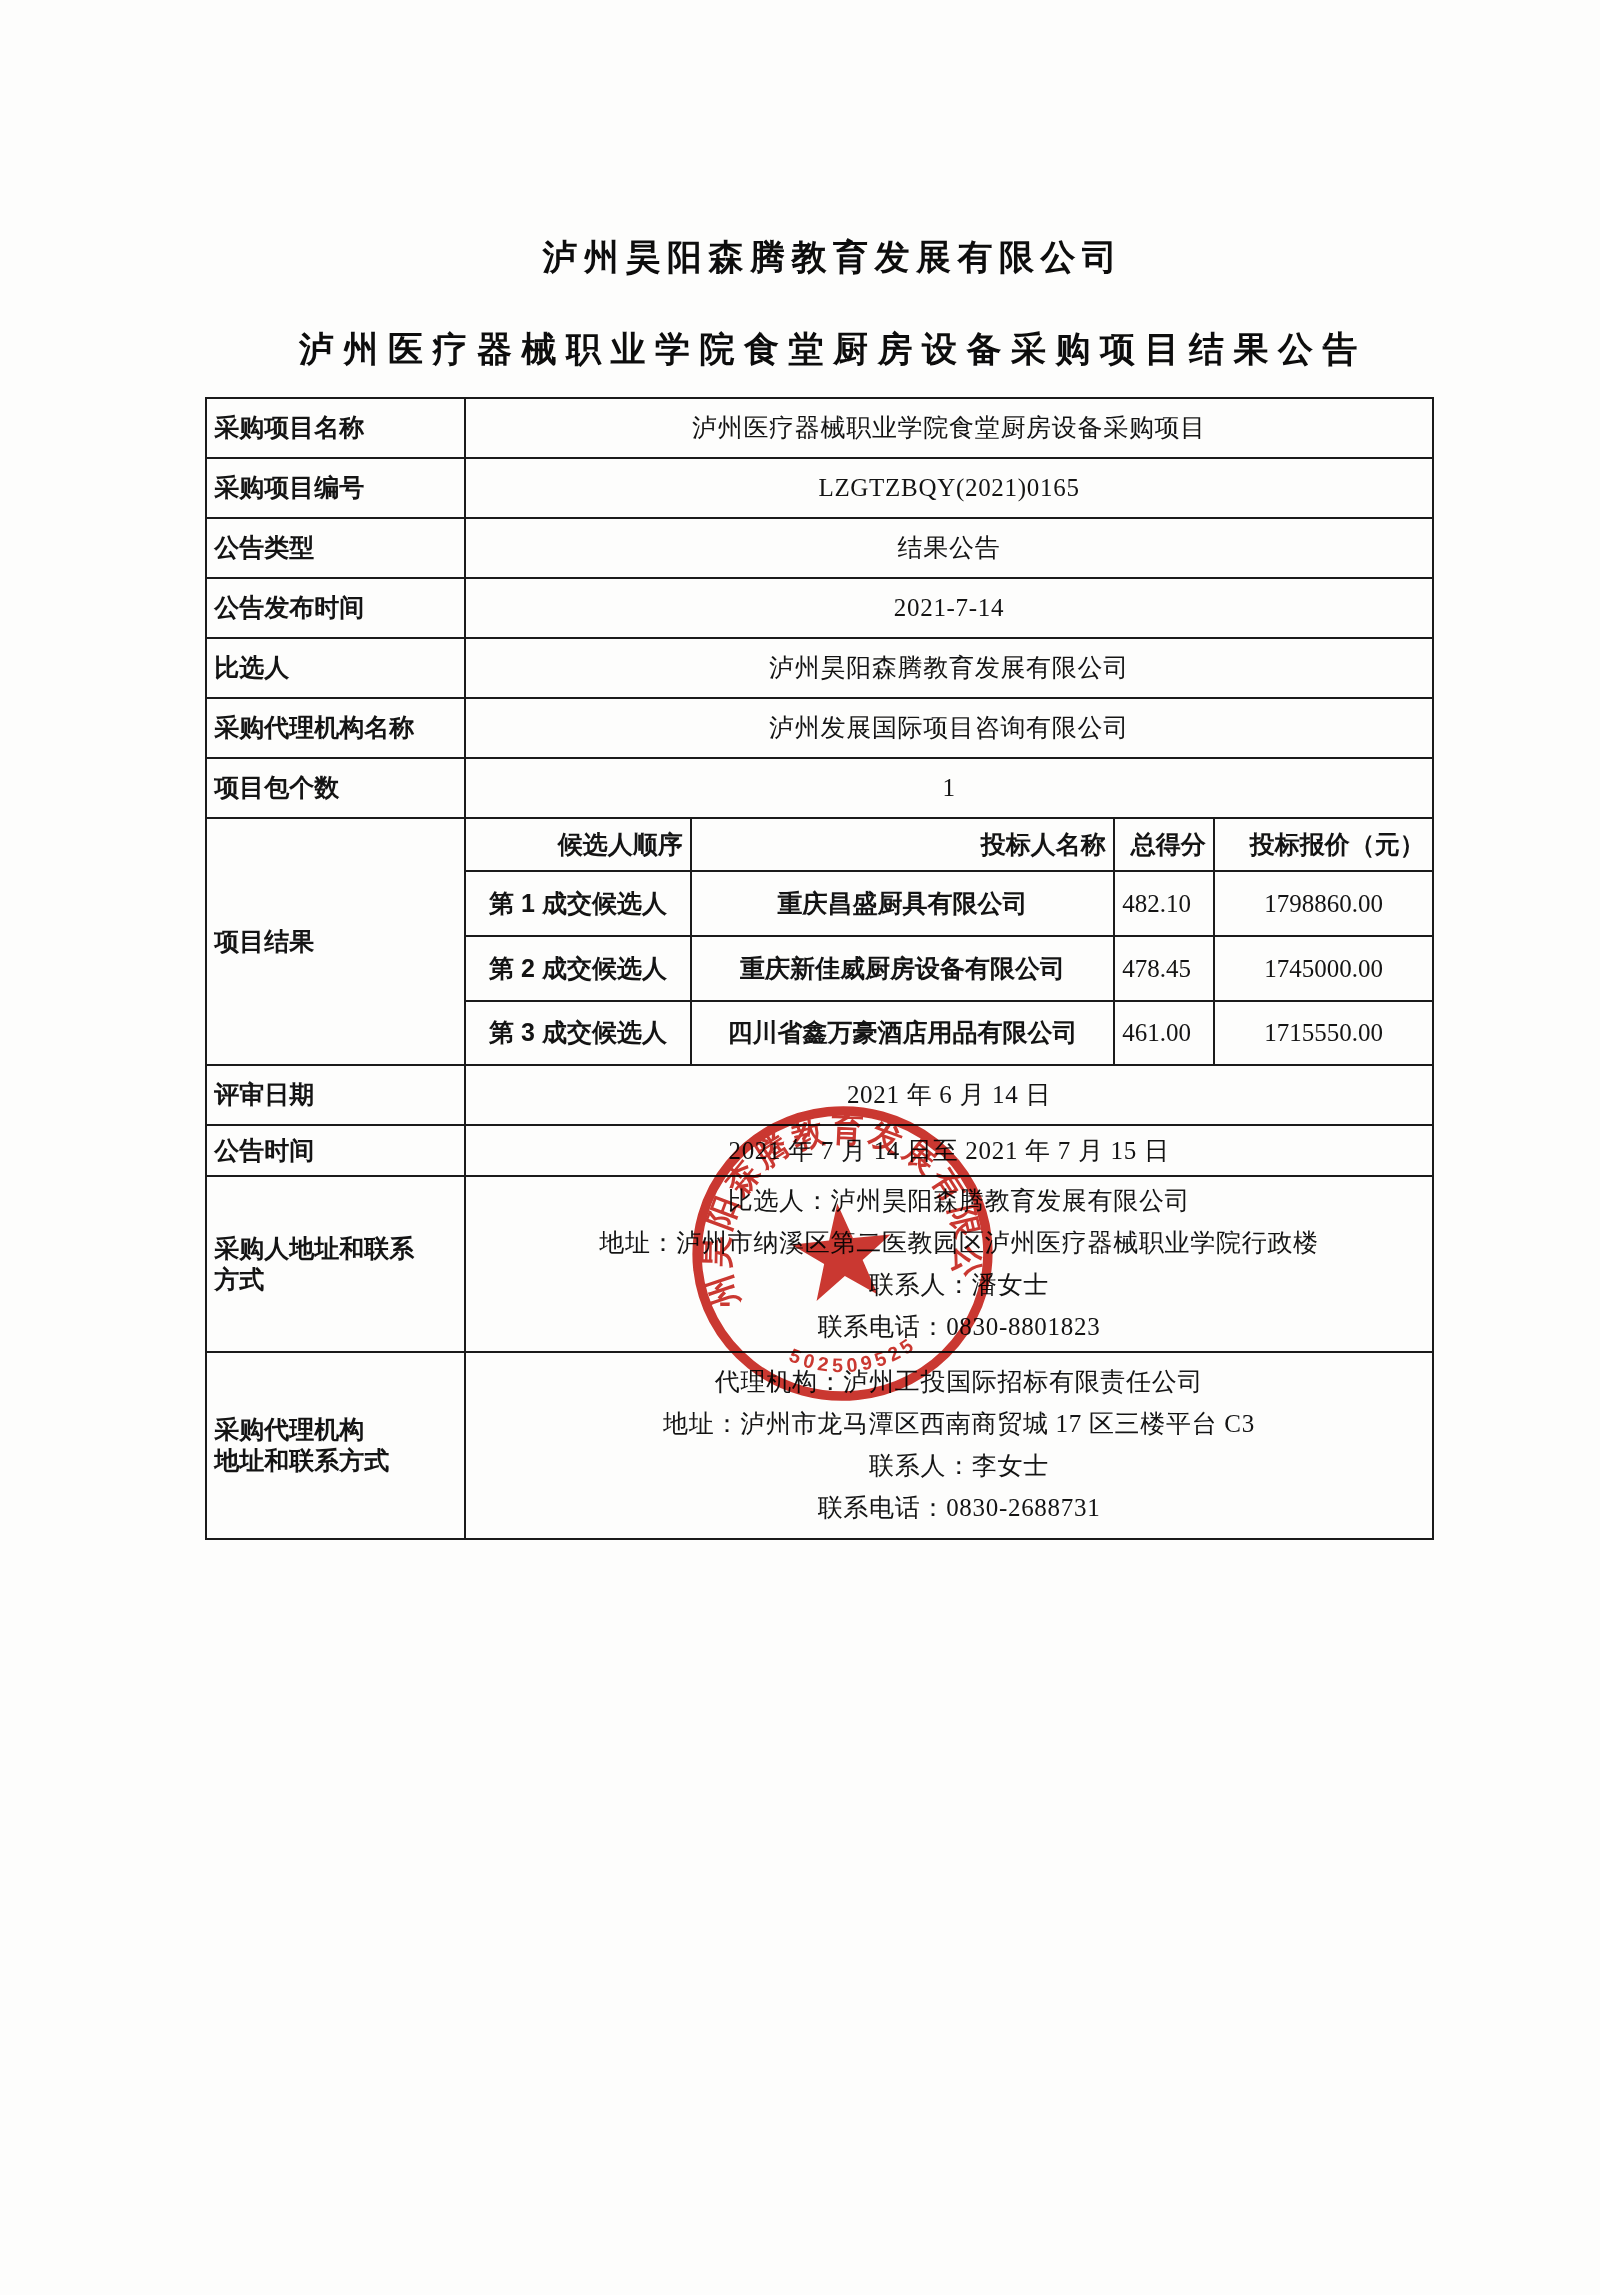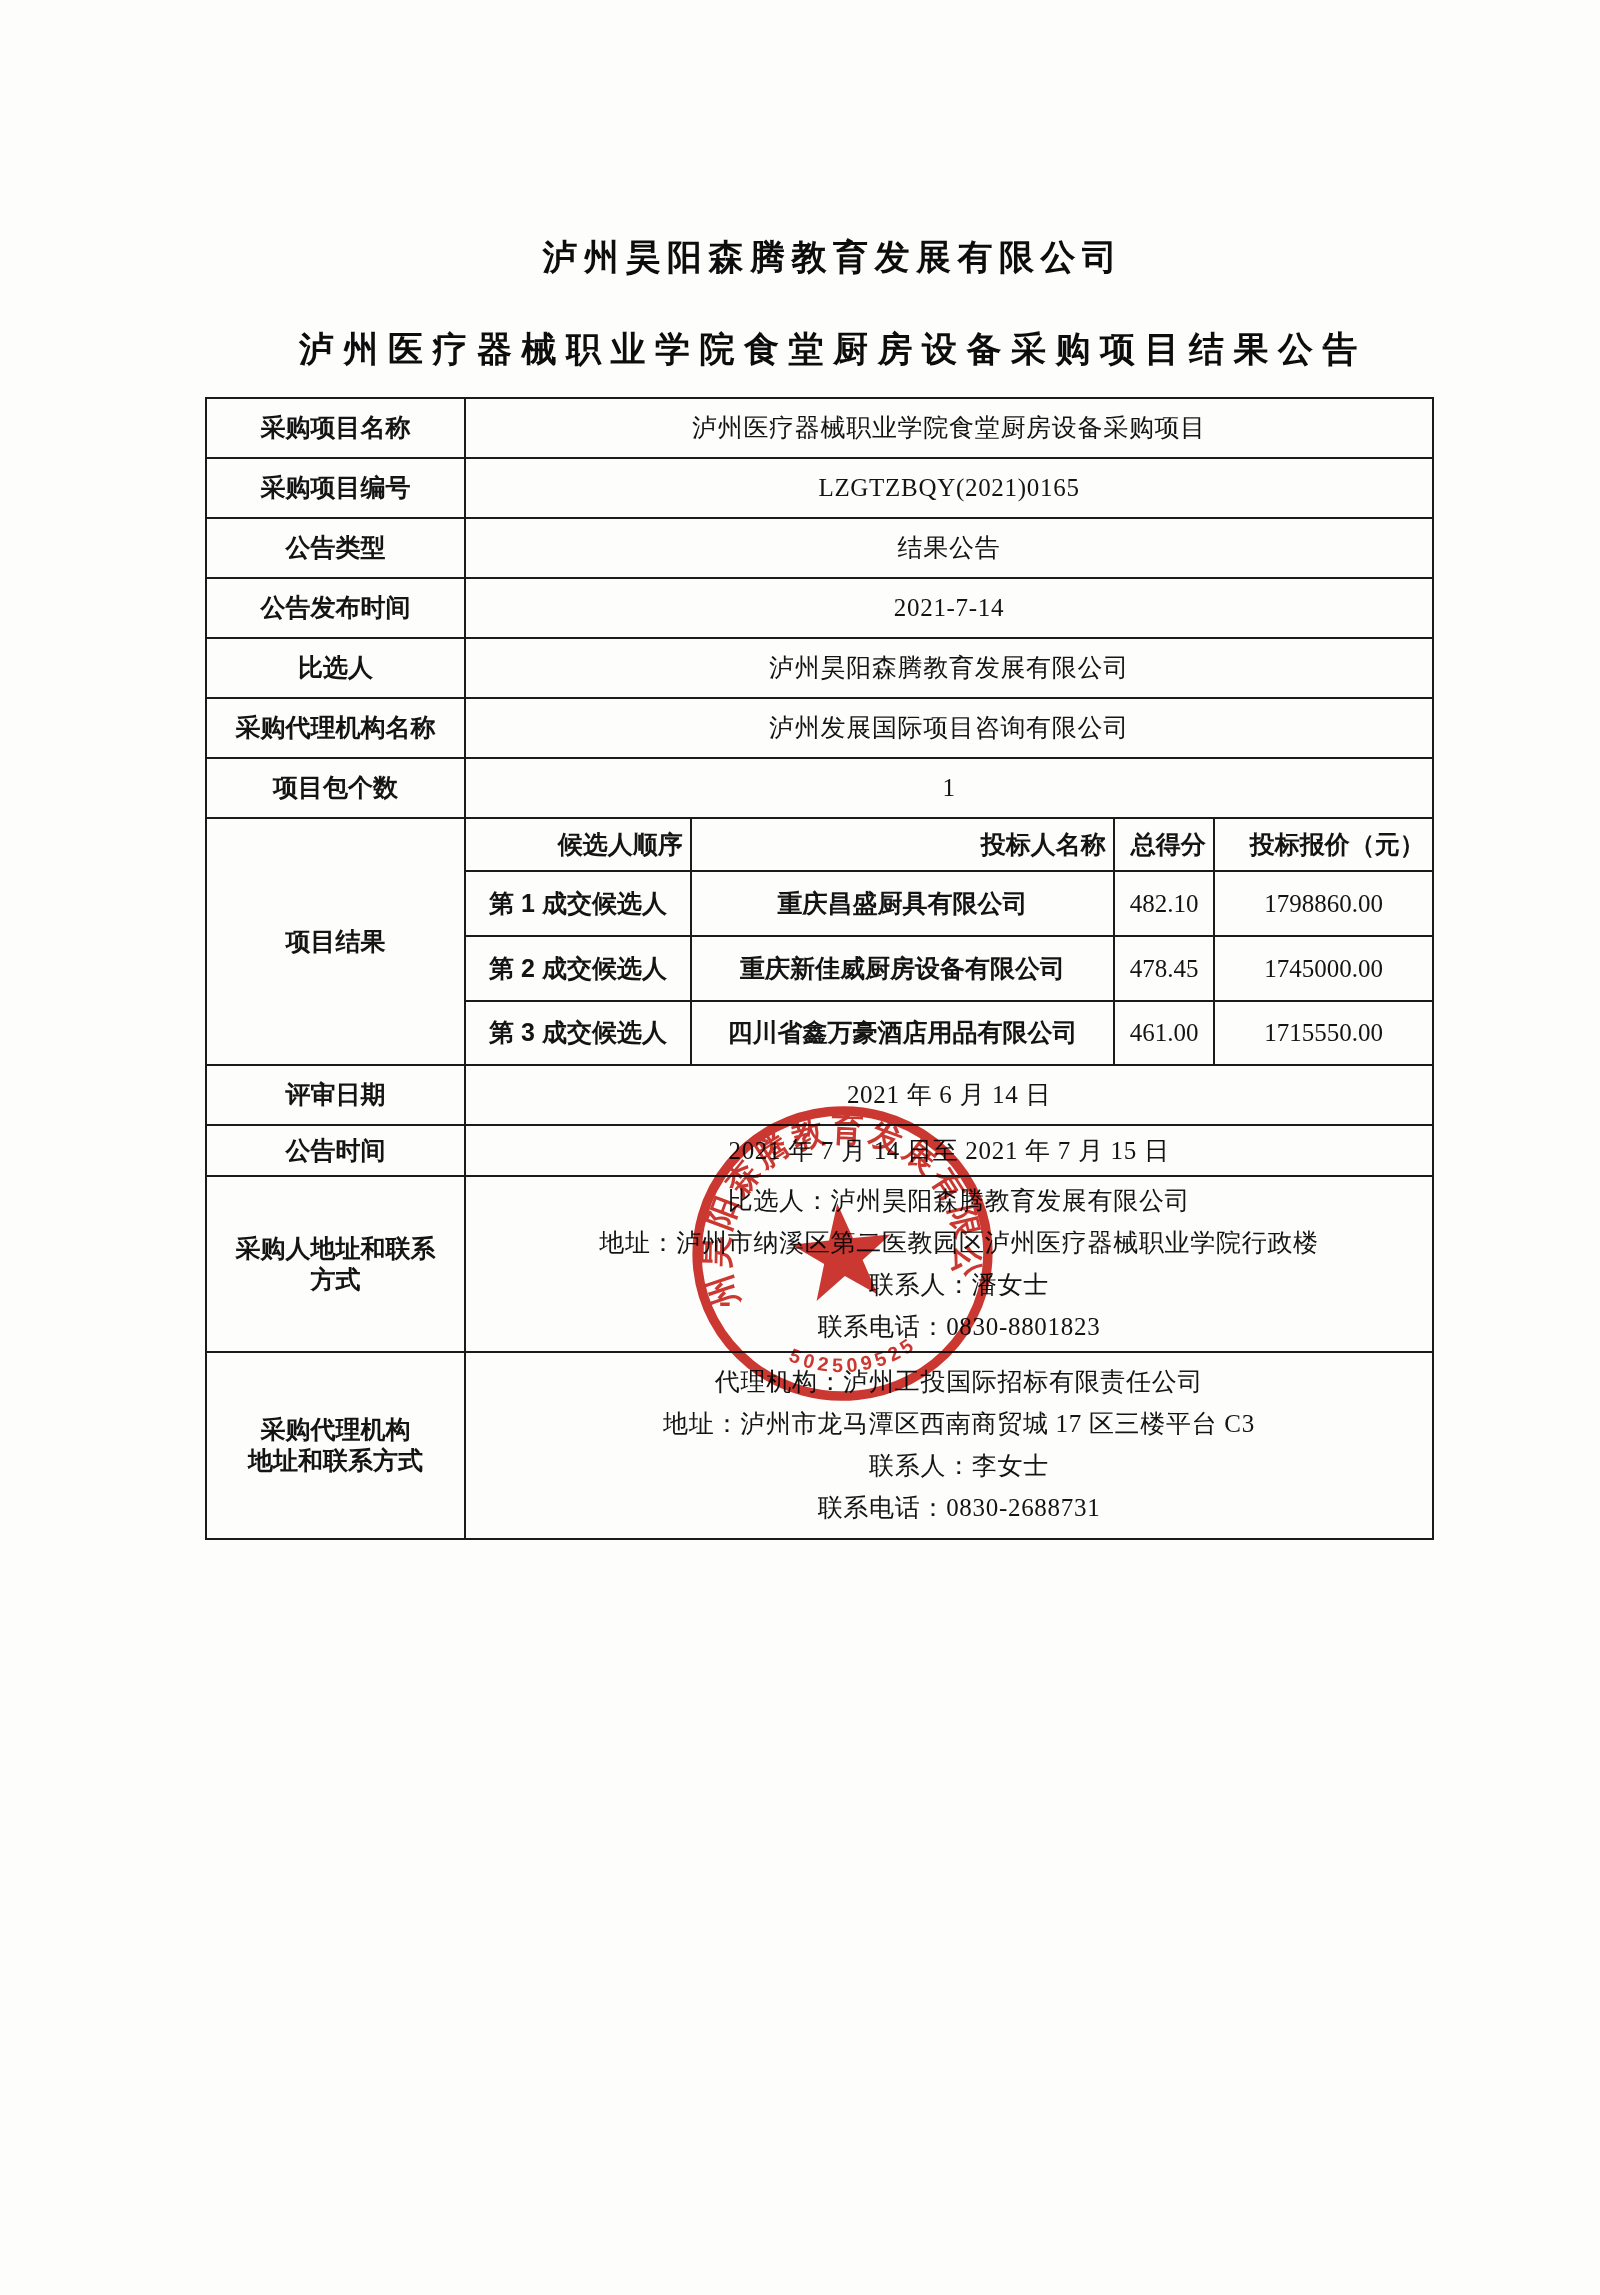--- a/index.html
+++ b/index.html
@@ -19,27 +19,27 @@
   table.doc {
     position:absolute; left:205px; top:397px; width:1226px;
     border-collapse:collapse; table-layout:fixed;
     font-size:25px; line-height:1.25;
   }
   table.doc td { border:2.2px solid #1b1b1b; padding:2.9px 7.3px; vertical-align:middle; }
   table.doc { border:2.9px solid #151515; }
 
   td.lbl {
     font-family:"Liberation Sans", sans-serif; font-weight:bold;
-    text-align:center; white-space:pre-line; padding:2.9px 13px;
+    text-align:left; white-space:pre-line; padding:2.9px 13px;
   }
   td.val { text-align:center; padding-left:11.6px; letter-spacing:0.7px; }
   td.sub { text-align:center; }
   td.hd  { font-family:"Liberation Sans", sans-serif; font-weight:bold;text-align:right; }
   td.rank, td.bidder { font-family:"Liberation Sans", sans-serif; font-weight:600; }
-  td.score { text-align:center; padding:2.9px 2.9px; }
+  td.score { text-align:left; padding:2.9px 2.9px; }
   td.price { text-align:center; }
   td.multi { padding:7.3px 0 7.3px 11.6px; }
   td.multi div { line-height:42px; letter-spacing:0.7px;margin-left:20px; }
 
   tr.h83  { height:60px; }  tr.h82 { height:60px; }  tr.h85 { height:51px;margin-left:16px; }
   tr.h73  { height:53px; }  tr.h90 { height:65px; }  tr.h88 { height:64px; }
   tr.h223 { height:162px; } tr.h257 { height:187px; }
 
   .seal {
     position:absolute; left:668px; top:1097px; width:349px; height:313px;

